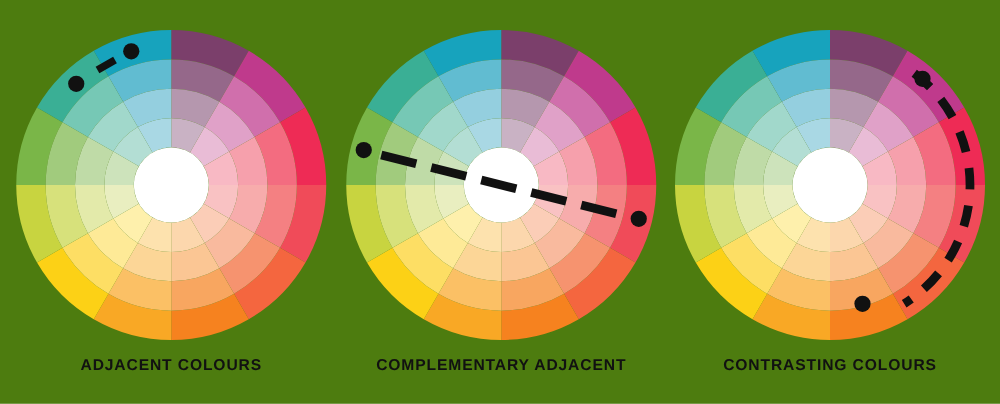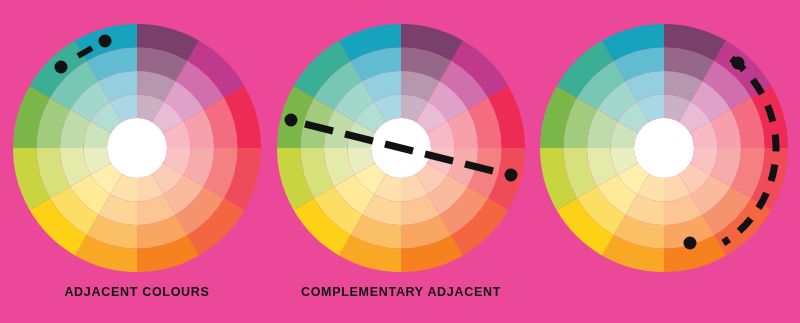--- a/index.html
+++ b/index.html
@@ -10,21 +10,21 @@
   body {
     width: 800px;
     height: 323px;
     font-family: "Liberation Sans", sans-serif;
     overflow: hidden;
   }
   .board {
     position: relative;
     width: 800px;
     height: 323px;
-    background: #ec4899;
+    background: #4d7c0f;
   }
   .wheel-group {
     position: absolute;
     top: 0;
     width: 266px;
     height: 323px;
   }
   .wheel-svg {
     position: absolute;
     top: 0;
@@ -232,15 +232,16 @@
           <path d="M 86.67 121.25 A 53.5 53.5 0 0 1 106.25 101.67 L 118.00 122.02 A 30 30 0 0 0 107.02 133.00 Z" fill="#b3ded4" shape-rendering="geometricPrecision"></path>
           <path d="M 106.25 101.67 A 53.5 53.5 0 0 1 133.00 94.50 L 133.00 118.00 A 30 30 0 0 0 118.00 122.02 Z" fill="#a9d8e4" shape-rendering="geometricPrecision"></path>
           <circle cx="133" cy="148" r="30" fill="#ffffff"></circle>
         </g>
       <g class="marker">
           <path d="M 200.40 58.55 A 112 112 0 0 1 192.35 242.98" fill="none" stroke="#111111" stroke-width="7" stroke-dasharray="17 13" stroke-linecap="butt"></path>
           <circle cx="207" cy="63" r="6.5" fill="#111111"></circle>
           <circle cx="159" cy="243" r="6.5" fill="#111111"></circle>
         </g>
     </svg>
+    <div class="wheel-caption">CONTRASTING COLOURS</div>
   </div>
 
 </div>
 
 </body></html>

